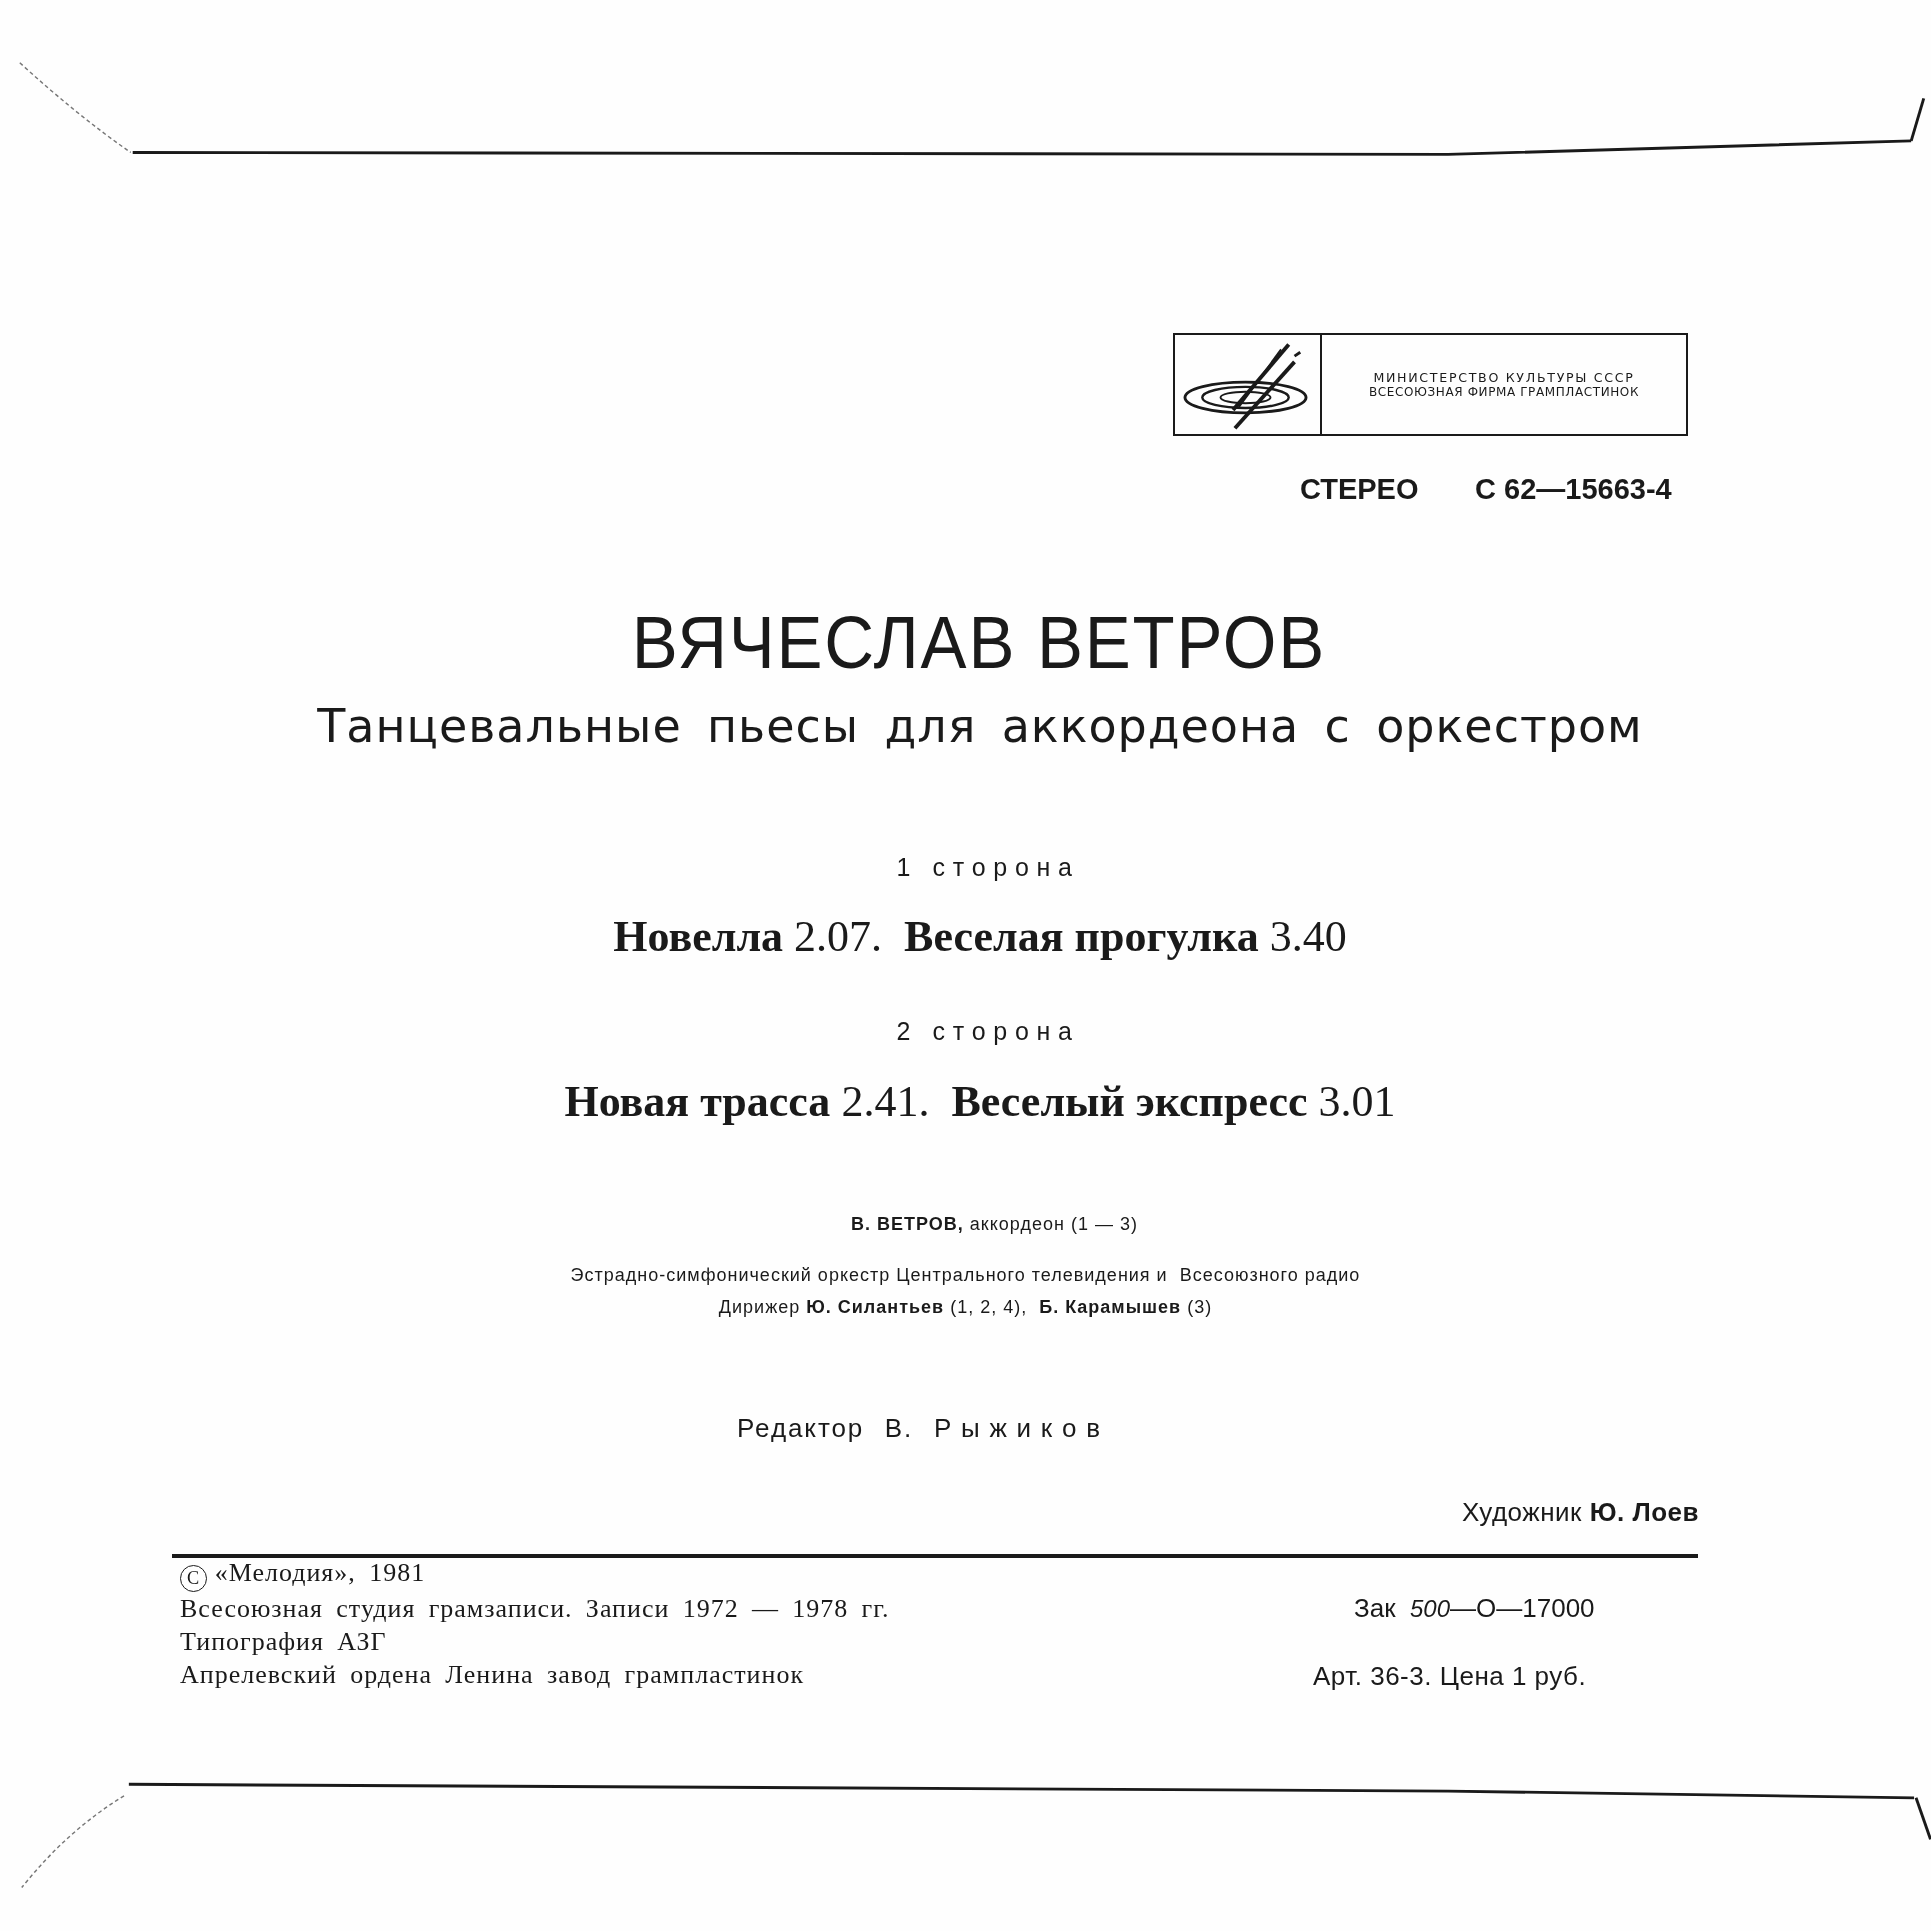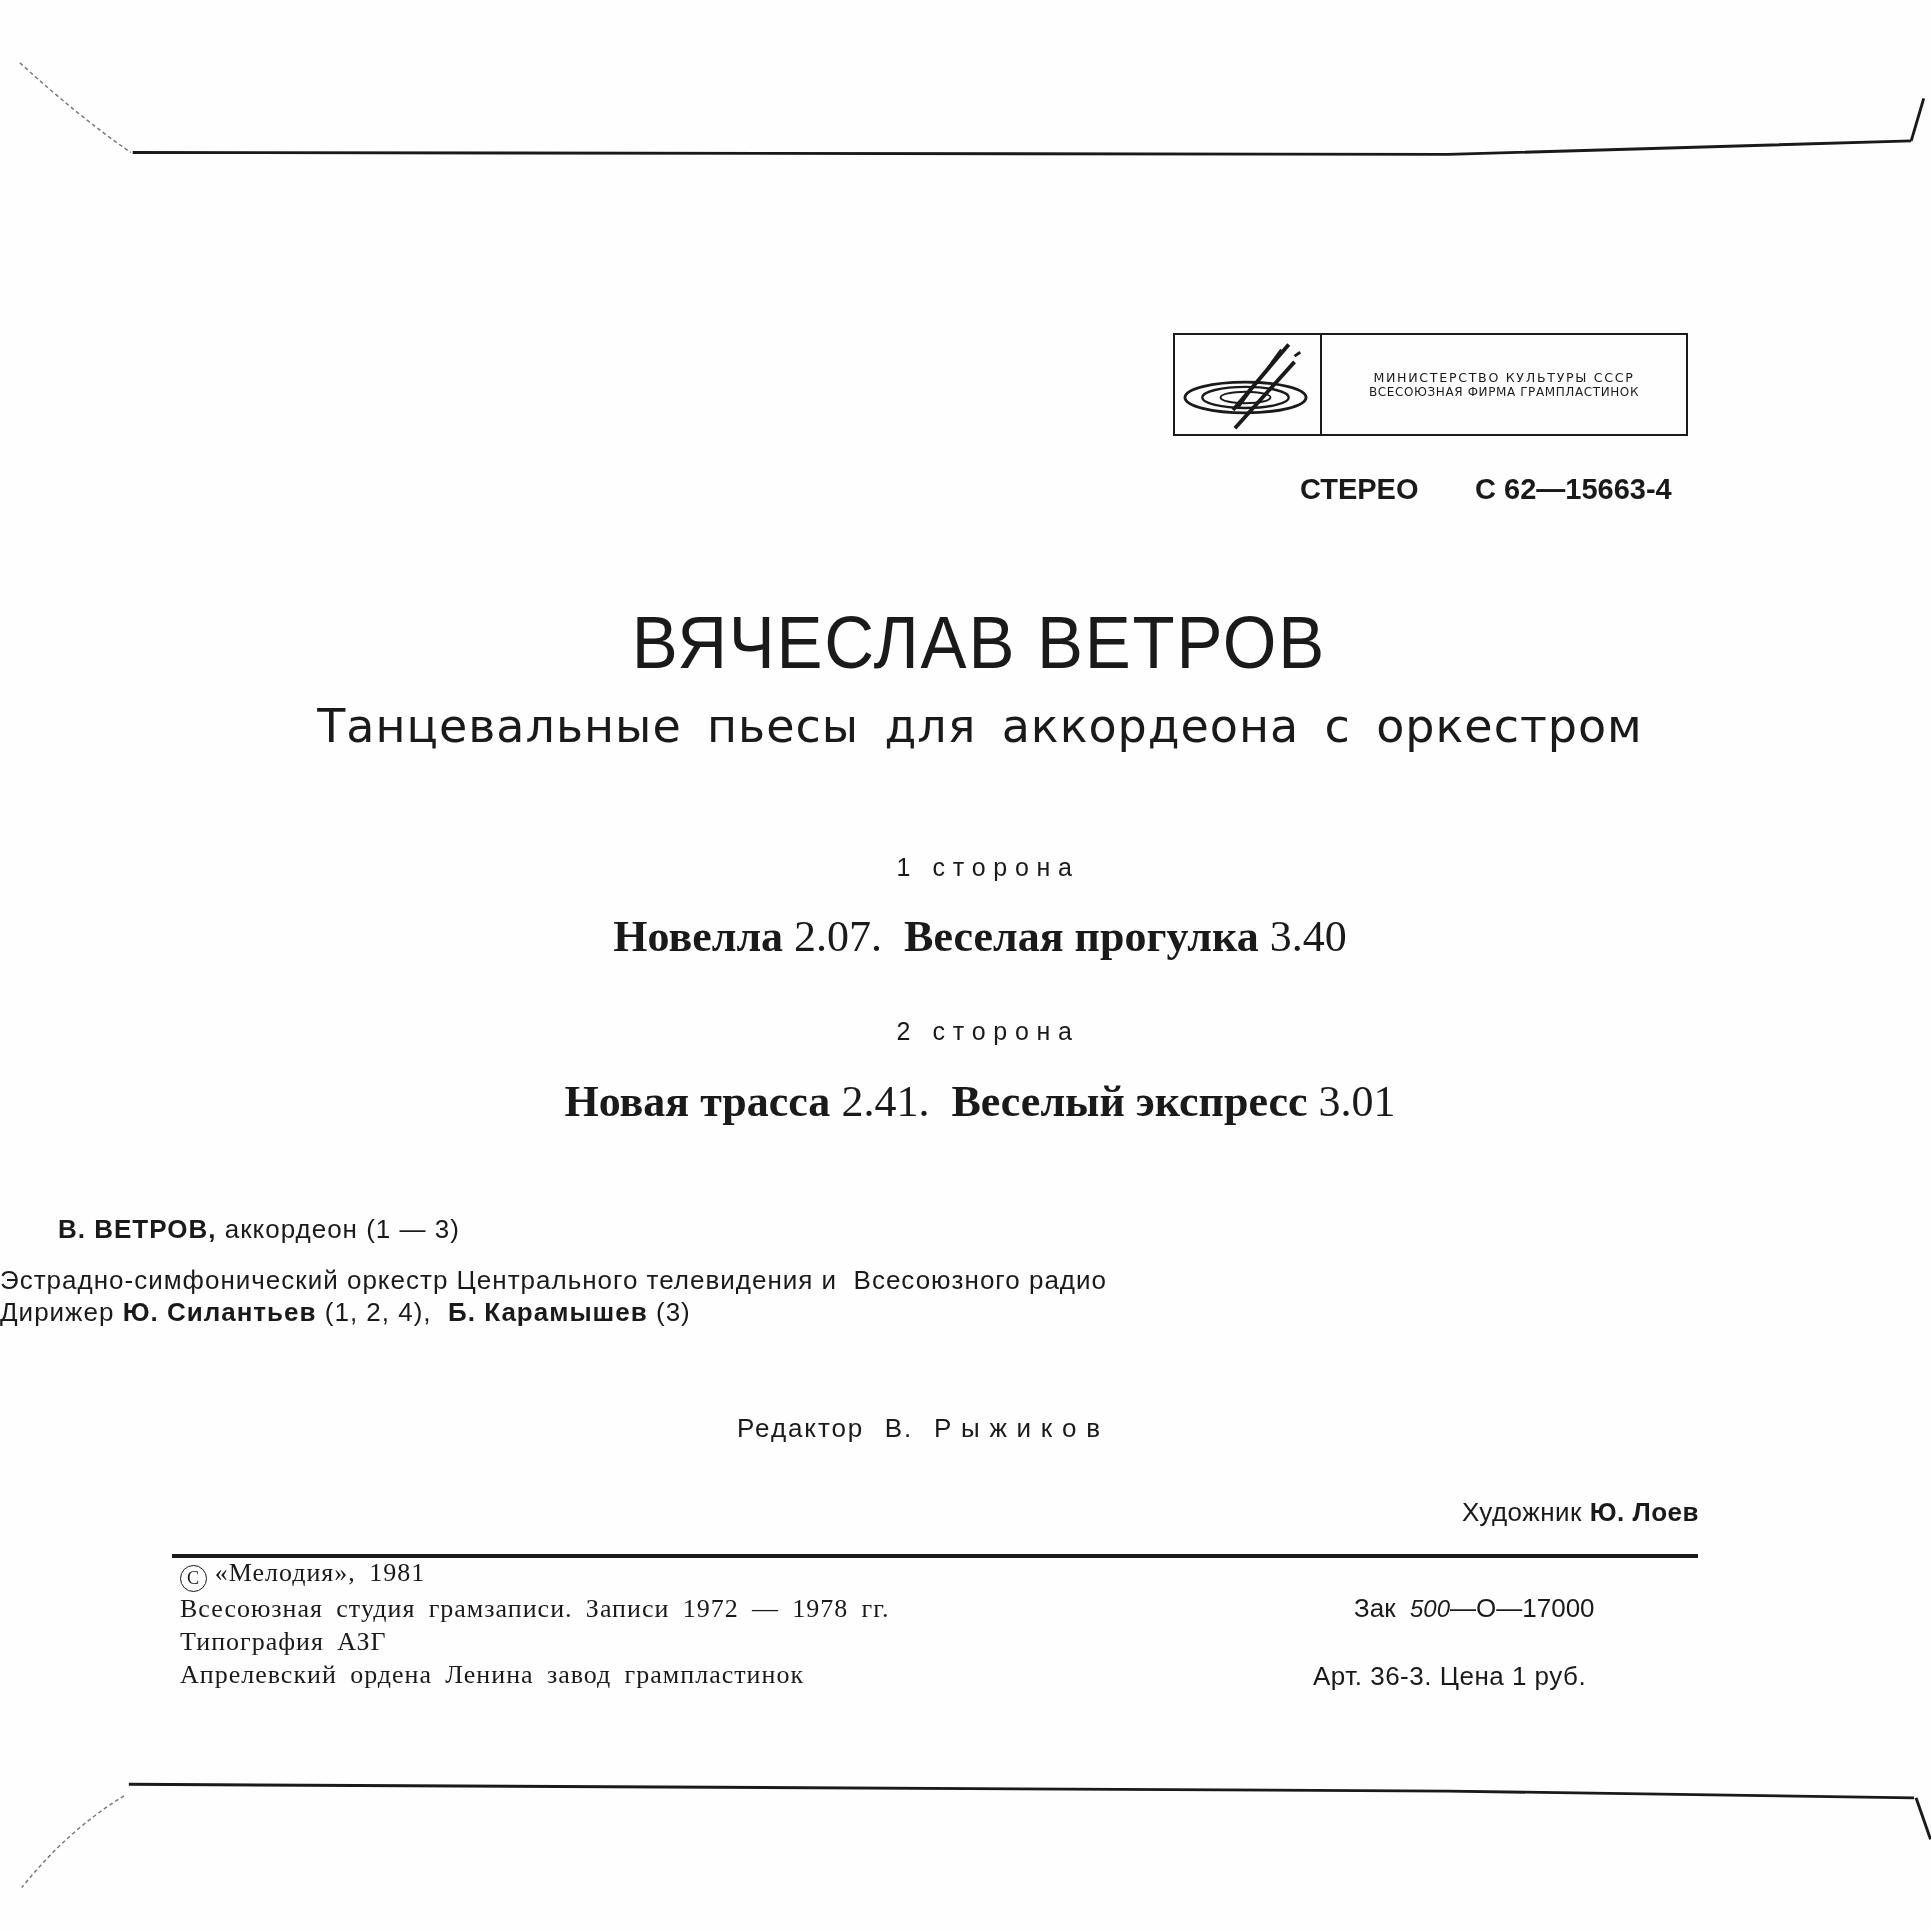--- a/index.html
+++ b/index.html
@@ -46,22 +46,22 @@
   .tracks {
     left:0; width:100%; text-align:center; padding-left:29px; box-sizing:border-box;
     font-family:"Liberation Serif", serif; font-size:44px;
   }
   .tracks1 { top:911px; }
   .tracks2 { top:1076px; }
   .tracks b { font-weight:bold; }
   .tracks .t { font-weight:normal; }
 
   .credits {
-    left:0; width:100%; box-sizing:border-box;
-    font-family:"Liberation Sans", sans-serif; font-size:26px; letter-spacing:1px;
+    left:0; width:100%; text-align:center; box-sizing:border-box;
+    font-family:"Liberation Sans", sans-serif; font-size:18px; letter-spacing:1px;
   }
   .performer { top:1214px; padding-left:58px; }
   .orchestra { top:1265px; }
   .conductor { top:1297px; }
   .editor { top:1413px; left:737px; font-family:"Liberation Sans", sans-serif; font-size:26px; letter-spacing:1.9px; word-spacing:11.6px; }
   .editor .spaced { letter-spacing:9.7px; }
   .artist-credit { top:1497px; right:232px; font-family:"Liberation Sans", sans-serif; font-size:26px; letter-spacing:0.5px; }
 
   .rule { left:172px; top:1554px; width:1526px; height:3.9px; background:#1a1a1a; }
 

